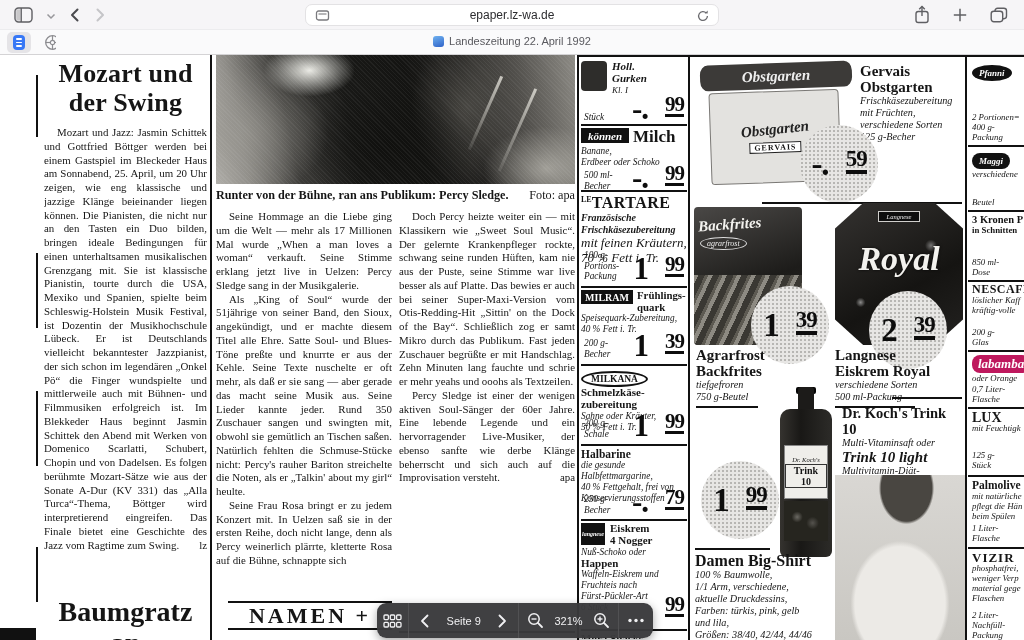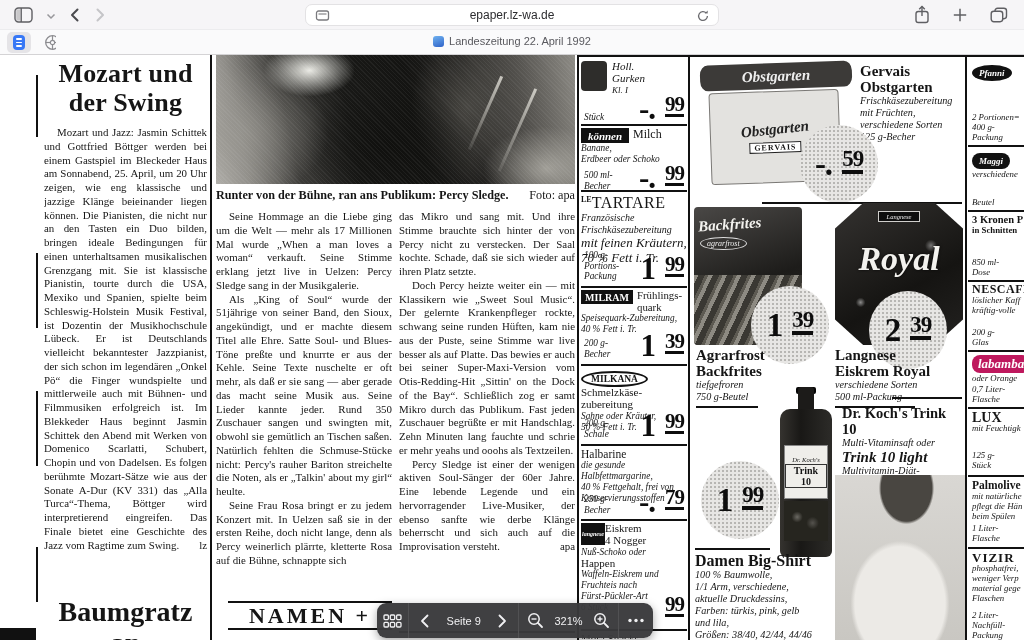--- a/index.html
+++ b/index.html
@@ -55,27 +55,27 @@
   .streak{position:absolute;background:linear-gradient(to bottom,rgba(230,228,220,.8),rgba(230,228,220,.1));width:3px;transform:rotate(24deg)}
   .capline{position:absolute;left:216px;top:133px;width:359px;display:flex;justify-content:space-between;font-size:12.2px}
   .capline b{font-weight:700}
 
   
   .mcol{position:absolute;top:155px;width:176px;height:384px}
   .namenbox{position:absolute;left:228px;top:546px;width:164px;height:29px;border-top:2.5px solid #111;border-bottom:2.5px solid #111;
             background:#fff;display:flex;align-items:center;justify-content:center;font-size:22px;font-weight:700;letter-spacing:3px}
 
   
-  .b{font-weight:400;line-height:1.08;white-space:pre-line}
+  .b{font-weight:700;line-height:1.08;white-space:pre-line}
   .i{font-style:italic;white-space:pre-line;line-height:1.16}
   .u{font-style:italic;font-size:9.3px;line-height:10.5px;white-space:pre-line}
   .pr{position:absolute;left:3px;right:3px;display:flex;justify-content:space-between;align-items:flex-end}
   .price{display:flex;align-items:flex-start;font-weight:700;letter-spacing:-1px;color:#0d0d0d}
   .pm{font-size:31px;line-height:27px}
-  .pc{font-size:21px;line-height:18px;border-bottom:3.5px solid #0d0d0d;padding-bottom:1px;margin-left:10px}
+  .pc{font-size:21px;line-height:18px;border-bottom:3.5px solid #0d0d0d;padding-bottom:1px;margin-left:17px}
   .sep{position:absolute;left:0;right:0;height:1.8px;background:#111}
   .logo-black{background:#111;color:#fff;font-weight:700;display:inline-flex;align-items:center;justify-content:center}
 
   
   .adcol{position:absolute;left:581px;top:2px;width:106px;height:582px;overflow:hidden}
   .adit{position:absolute;left:0;width:106px}
 
   
   .circle{position:absolute;border-radius:50%;background-color:#e7e6e4;
      background-image:radial-gradient(circle,#b7b6b3 1px,transparent 1.3px);background-size:4px 4px;
@@ -273,21 +273,20 @@
     <b>Runter von der Bühne, ran ans Publikum: Percy Sledge.</b>
     <span>Foto: apa</span>
   </div>
 
   <div class="mcol npbody" style="left:216px">
     <p class="np-p">Seine Hommage an die Liebe ging um die Welt — mehr als 17 Millionen Mal wurde „When a man loves a woman“ verkauft. Seine Stimme erklang jetzt live in Uelzen: Percy Sledge sang in der Musikgalerie.</p>
     <p class="np-p">Als „King of Soul“ wurde der 51jährige von seiner Band, den Sioux, angekündigt, und er machte diesem Titel alle Ehre. Satte Soul- und Blues-Töne preßte und knurrte er aus der Kehle. Seine Texte nuschelte er oft mehr, als daß er sie sang — aber gerade das macht seine Musik aus. Seine Lieder kannte jeder. Rund 350 Zuschauer sangen und swingten mit, obwohl sie gemütlich an Tischen saßen. Natürlich fehlten die Schmuse-Stücke nicht: Percy's rauher Bariton streichelte die Noten, als er „Talkin' about my girl“ heulte.</p>
     <p class="np-p">Seine Frau Rosa bringt er zu jedem Konzert mit. In Uelzen saß sie in der ersten Reihe, doch nicht lange, denn als Percy weinerlich plärrte, kletterte Rosa auf die Bühne, schnappte sich</p>
   </div>
   <div class="mcol npbody" style="left:399px">
-    <p class="np-p noind">das Mikro und sang mit. Und ihre Stimme brauchte sich hinter der von Percy nicht zu verstecken. Der Saal kochte. Schade, daß sie sich wieder auf ihren Platz setzte.</p>
     <p class="np-p">Doch Percy heizte weiter ein — mit Klassikern wie „Sweet Soul Music“. Der gelernte Krankenpfleger rockte, schwang seine runden Hüften, kam nie aus der Puste, seine Stimme war live besser als auf Platte. Das bewies er auch bei seiner Super-Maxi-Version vom Otis-Redding-Hit „Sittin' on the Dock of the Bay“. Schließlich zog er samt Mikro durch das Publikum. Fast jeden Zuschauer begrüßte er mit Handschlag. Zehn Minuten lang fauchte und schrie er mehr yeahs und ooohs als Textzeilen.</p>
     <p class="np-p"><span>Percy Sledge ist einer der wenigen aktiven Soul-Sänger der 60er Jahre. Eine lebende Legende und ein hervorragender Live-Musiker, der ebenso sanfte wie derbe Klänge beherrscht und sich auch auf die Improvisation versteht.</span><span class="byl">apa</span></p>
   </div>
   <div class="namenbox">
       <span>NAMEN +</span>
     </div>
   <div class="hl" style="left:399px;top:576px;width:176px;height:2px"></div>
 
   <div class="adcol">
 
@@ -306,21 +305,21 @@
             <span class="pm">-.</span>
             <span class="pc">99</span>
           </span>
       </div>
     </div>
     <div class="sep" style="top:67px"></div>
 
     <div class="adit" style="top:71px;height:60px">
       <div style="display:flex;gap:4px;align-items:flex-start">
         <span class="logo-black" style="width:48px;height:15px;font-style:italic;font-size:11px">können</span>
-        <span class="b" style="font-size:12px">Milch</span>
+        <span class="b" style="font-size:17px">Milch</span>
       </div>
       <div class="i" style="font-size:9.3px">Banane,
 Erdbeer oder Schoko</div>
       <div class="pr" style="top:36px">
         <span class="u">500 ml-
 Becher</span>
         <span class="price">
             <span class="pm">-.</span>
             <span class="pc">99</span>
           </span>
@@ -393,21 +392,21 @@
 Becher</span>
         <span class="price">
             <span class="pm">-.</span>
             <span class="pc">79</span>
           </span>
       </div>
     </div>
     <div class="sep" style="top:462px"></div>
 
     <div class="adit" style="top:466px;height:103px">
-      <div style="display:flex;align-items:flex-start">
+      <div style="display:flex;gap:5px;align-items:flex-start">
         <span class="logo-black" style="width:24px;height:22px;font-style:italic;font-size:6px">langnese</span>
         <span class="b" style="font-size:11px">Eiskrem
 4 Nogger</span>
       </div>
       <div class="i" style="font-size:9.3px">Nuß-Schoko oder</div>
       <div class="b" style="font-size:11px">Happen</div>
       <div class="i" style="font-size:9.3px">Waffeln-Eiskrem und
 Fruchteis nach
 Fürst-Pückler-Art
 6 Stück</div>

